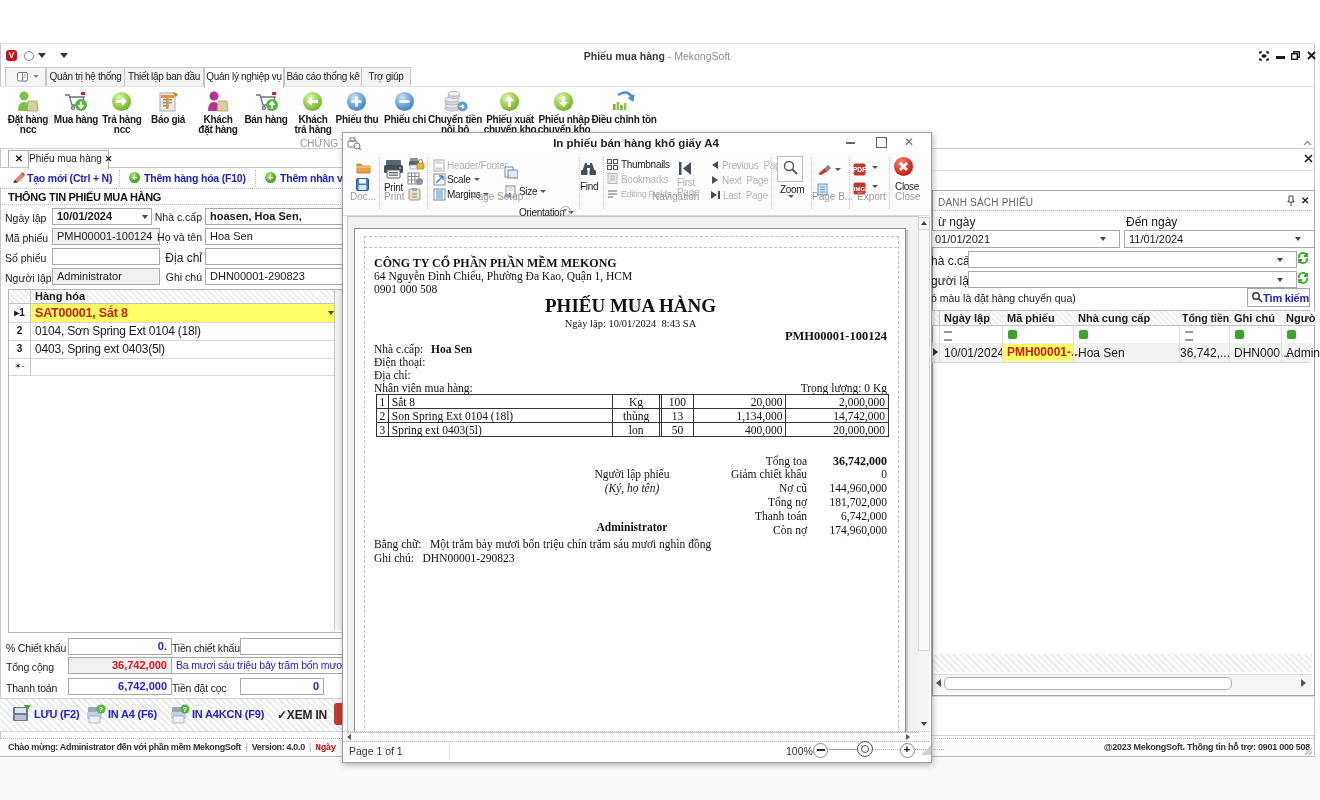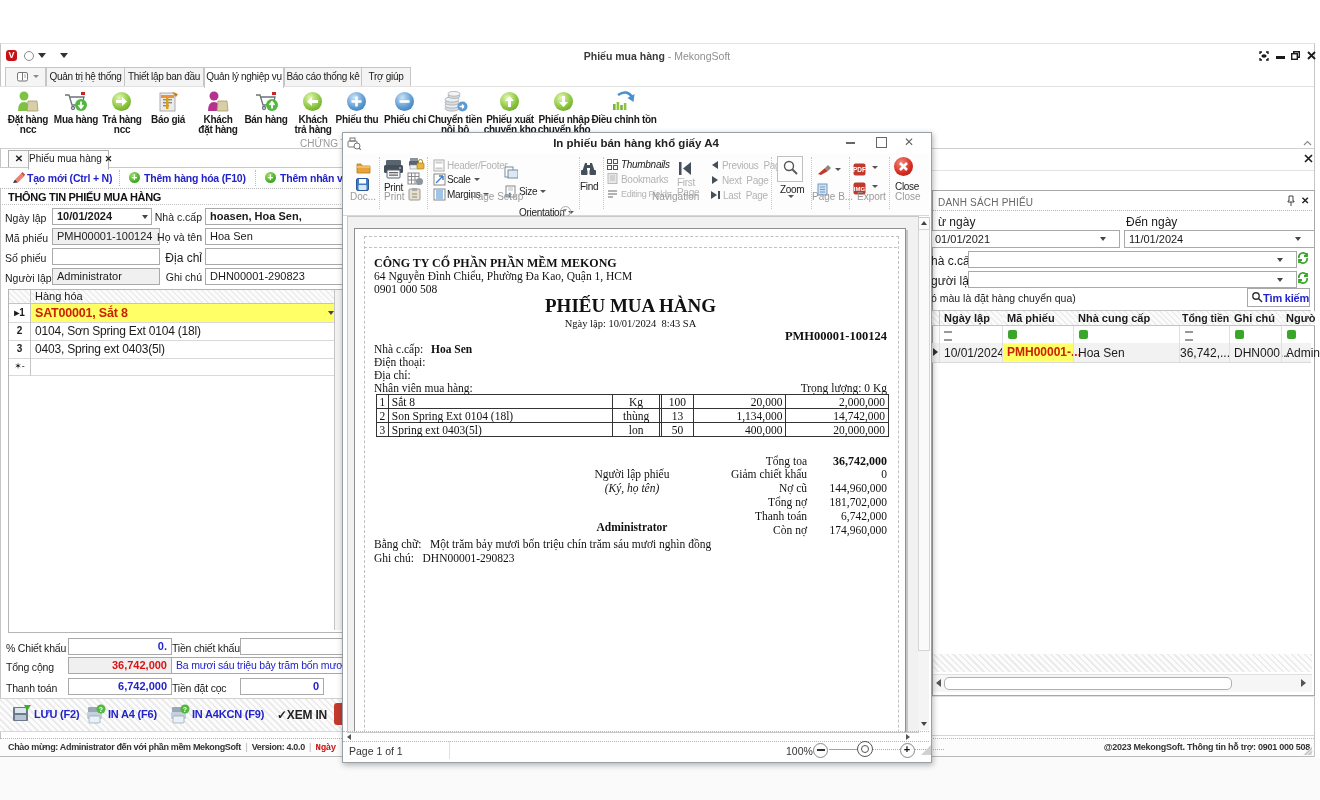--- a/index.html
+++ b/index.html
@@ -256,21 +256,21 @@
 
   <div class="ab" style="left:5px;top:272px;font-size:10.5px;">Người lập</div>
   <div class="field gray" style="left:52px;top:268px;width:98px;height:15px;">Administrator</div>
   <div class="ab" style="left:154px;top:271px;width:48px;text-align:right;white-space:nowrap;font-size:10.5px;">Ghi chú</div>
   <div class="field" style="left:205px;top:268px;width:131px;height:15px;border-right:none;">DHN00001-290823</div>
 </div>
 
 <div id="lgrid">
   <div class="ab" style="left:8px;top:289px;width:334px;height:342px;border:1px solid #b5b5b5;background:#fff;"></div>
   <div class="ab hatch2" style="left:9px;top:290px;width:21px;height:13px;border-right:1px solid #c4c4c4;border-bottom:1px solid #c4c4c4;"></div>
-  <div class="ab hatch2" style="left:31px;top:290px;width:303px;height:13px;border-bottom:1px solid #c4c4c4;font-weight:normal;padding-left:4px;line-height:13px;font-size:11px;">Hàng hóa</div>
+  <div class="ab hatch2" style="left:31px;top:290px;width:303px;height:13px;border-bottom:1px solid #c4c4c4;font-weight:bold;padding-left:4px;line-height:13px;font-size:11px;">Hàng hóa</div>
 
   <div class="ab" style="left:9px;top:304px;width:21px;height:18px;border-right:1px solid #c4c4c4;border-bottom:1px solid #d9d9d9;font-size:10px;text-align:center;line-height:18px;font-weight:bold;">▸1</div>
   <div class="ab" style="left:31px;top:304px;width:299px;height:18px;background:#ffff66;border-bottom:1px solid #d9d9d9;color:#cc2200;font-weight:bold;font-size:12.5px;letter-spacing:-0.2px;line-height:18px;padding-left:4px;">SAT00001, Sắt 8</div>
   <div class="ab" style="left:328px;top:311px;width:0;height:0;border-left:3.5px solid transparent;border-right:3.5px solid transparent;border-top:4px solid #444;"></div>
   <div class="ab" style="left:9px;top:322px;width:21px;height:18px;border-right:1px solid #c4c4c4;border-bottom:1px solid #d9d9d9;font-size:10px;text-align:center;line-height:18px;font-weight:bold;">2</div>
   <div class="ab" style="left:31px;top:322px;width:303px;height:18px;border-bottom:1px solid #d9d9d9;font-size:12px;letter-spacing:-0.2px;line-height:18px;padding-left:4px;">0104, Sơn Spring Ext 0104 (18l)</div>
   <div class="ab" style="left:9px;top:340px;width:21px;height:18px;border-right:1px solid #c4c4c4;border-bottom:1px solid #d9d9d9;font-size:10px;text-align:center;line-height:18px;font-weight:bold;">3</div>
   <div class="ab" style="left:31px;top:340px;width:303px;height:18px;border-bottom:1px solid #d9d9d9;font-size:12px;letter-spacing:-0.2px;line-height:18px;padding-left:4px;">0403, Spring ext 0403(5l)</div>
   <div class="ab" style="left:9px;top:358px;width:21px;height:17px;border-right:1px solid #c4c4c4;border-bottom:1px solid #d9d9d9;font-size:9px;text-align:center;line-height:16px;">✶-</div>
   <div class="ab" style="left:31px;top:358px;width:303px;height:17px;border-bottom:1px solid #d9d9d9;"></div>
@@ -558,21 +558,21 @@
     <div class="tbt" style="left:237px;top:48px;">Find</div>
     <div class="gsep" style="left:260px;"></div>
     <div class="ab" style="left:264px;top:26px;">
         <svg width="11" height="11">
           <rect x="0.5" y="0.5" width="4" height="4" stroke="#555" fill="none"></rect>
           <rect x="6.5" y="0.5" width="4" height="4" stroke="#555" fill="none"></rect>
           <rect x="0.5" y="6.5" width="4" height="4" stroke="#555" fill="none"></rect>
           <rect x="6.5" y="6.5" width="4" height="4" stroke="#555" fill="none"></rect>
         </svg>
       </div>
-    <div class="tbt" style="left:278px;top:26px;font-style:italic;">Thumbnails</div>
+    <div class="tbt" style="left:278px;top:26px;">Thumbnails</div>
     <div class="ab" style="left:264px;top:40px;">
         <svg width="11" height="11">
           <rect x="1" y="0.5" width="9" height="10" fill="#e8e8e8" stroke="#bbb"></rect>
           <path d="M3 3 L8 3 M3 5 L8 5 M3 7 L8 7" stroke="#bbb"></path>
         </svg>
       </div>
     <div class="tbg" style="left:278px;top:40.5px;">Bookmarks</div>
     <div class="ab" style="left:264px;top:56px;">
         <svg width="11" height="11">
           <path d="M1 2 L10 2 M1 5 L10 5 M1 8 L6 8" stroke="#999" stroke-width="1.4"></path>

